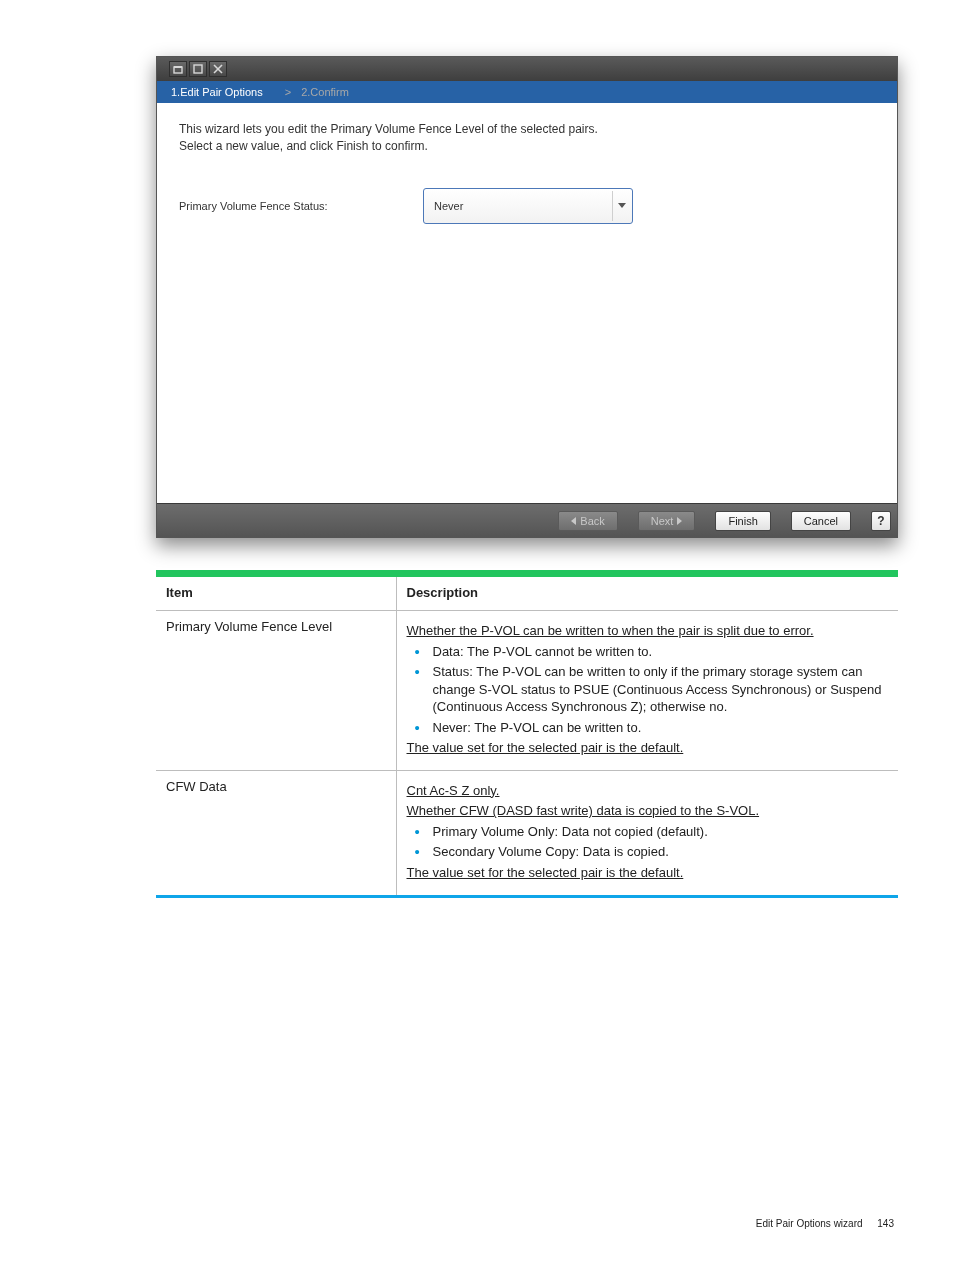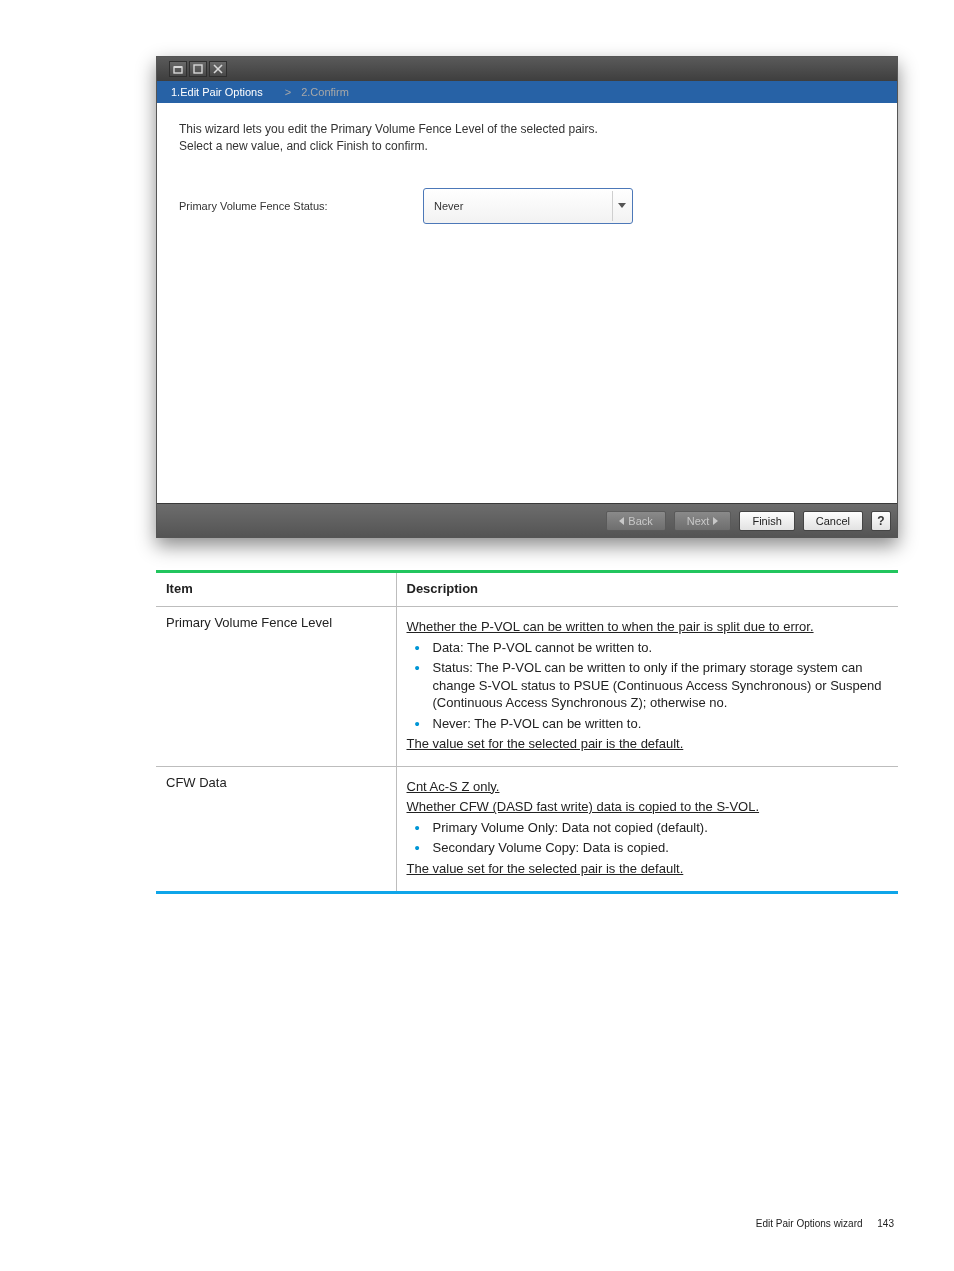--- a/index.html
+++ b/index.html
@@ -86,21 +86,21 @@
     border-left: 1px solid #cfcfcf;
     display: flex; align-items: center; justify-content: center;
   }
   .footer {
     background: linear-gradient(#6d6d6d,#545454);
     height: 34px;
     display: flex;
     align-items: center;
     justify-content: flex-end;
     padding: 4px 6px;
-    gap: 8px;
+    gap: 20px;
     border-top: 1px solid #3a3a3a;
   }
   .wbtn {
     font-size: 11px;
     padding: 3px 12px;
     border-radius: 2px;
     cursor: pointer;
   }
   .wbtn.nav-disabled {
     background: linear-gradient(#8a8a8a,#6e6e6e);
@@ -138,21 +138,21 @@
     border-right: 1px solid #bdbdbd;
     border-bottom: 1px solid #bdbdbd;
     text-align: left;
     vertical-align: top;
     padding: 8px 10px 10px 10px;
   }
   .desc-table th {
     font-weight: bold;
   }
   .desc-table .col-item { width: 240px; }
-  .desc-table thead tr { border-top: 3px solid #22c55e; }
+  .desc-table thead tr { border-top: 7px solid #22c55e; }
   .desc-table tbody tr:last-child td { border-bottom: 3px solid #0ea5e9; }
   .desc-table th:first-child, .desc-table td:first-child { border-left: none; }
   .desc-table th:last-child, .desc-table td:last-child { border-right: none; }
   .desc-cell p { margin: 3px 0; line-height: 1.35; text-decoration: underline; }
   .desc-cell ul { list-style: none; padding-left: 16px; margin: 2px 0; }
   .desc-cell li { position: relative; padding-left: 10px; margin: 3px 0; line-height: 1.35; }
   .desc-cell li::before {
     content: "•";
     color: #0096d6;
     position: absolute;

